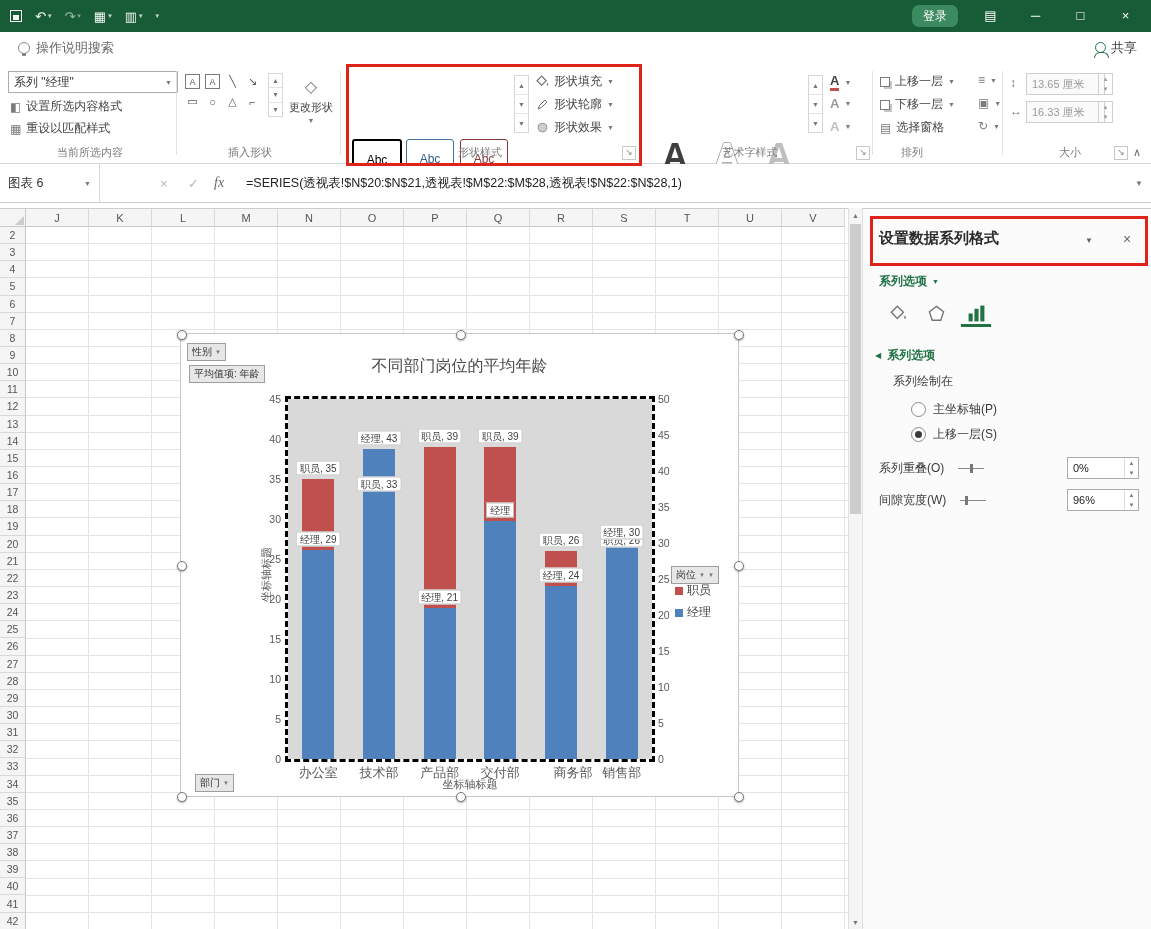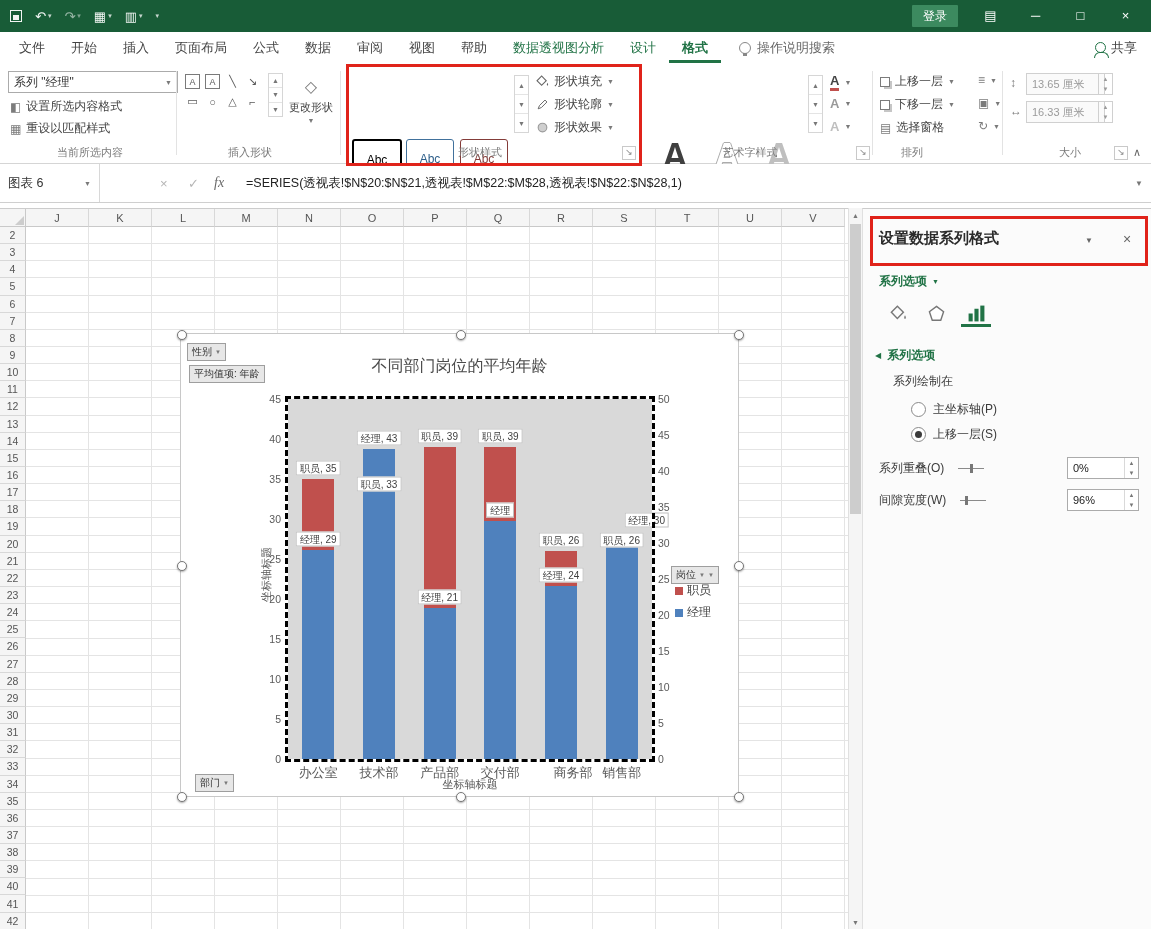--- a/index.html
+++ b/index.html
@@ -8,21 +8,21 @@
   .abs{position:absolute;}
 
   
   #titlebar{position:absolute;left:0;top:0;width:1151px;height:32px;background:#185C37;color:#fff;}
   .qat{position:absolute;left:10px;top:0;height:32px;display:flex;align-items:center;gap:13px;font-size:13px;}
   .qat .qi{display:flex;align-items:center;gap:2px;opacity:.95;}
   .qat .dim{opacity:.55;}
   .qat .dd{font-size:7px;opacity:.8;}
   #title-text{position:absolute;left:50%;top:0;transform:translateX(-50%);line-height:32px;font-size:13px;}
   #login-btn{position:absolute;left:912px;top:5px;width:46px;height:22px;background:#3C8A5F;color:#fff;
-             font-size:12px;text-align:center;line-height:22px;border-radius:1px;}
+             font-size:12px;text-align:center;line-height:22px;border-radius:7px;}
   .winbtn{position:absolute;top:0;width:45px;height:32px;text-align:center;line-height:32px;font-size:13px;color:#fff;}
   .savebox{width:10px;height:10px;border:1px solid #fff;position:relative;display:inline-block;}
   .savebox:after{content:"";position:absolute;left:2px;top:4px;width:6px;height:5px;background:#fff;}
 
   
   #tabrow{position:absolute;left:0;top:32px;width:1151px;height:31px;background:#fff;display:flex;align-items:stretch;}
   #tabs-container{display:flex;margin-left:6px;}
   .tab{padding:0 13px;line-height:31px;font-size:13px;color:#444;white-space:nowrap;}
   .tab.contextual{color:#217346;}
   .tab.active{color:#217346;font-weight:bold;box-shadow:inset 0 -3px 0 #217346;}
@@ -164,34 +164,20 @@
       </span>
   </div>
   <div id="login-btn">登录</div>
   <div class="winbtn" style="left:968px;">▤</div>
   <div class="winbtn" style="left:1013px;">─</div>
   <div class="winbtn" style="left:1058px;">□</div>
   <div class="winbtn" style="left:1103px;">×</div>
 </div>
 
 <div id="tabrow">
-  <div id="tabs-container">
-      <div class="tab">文件</div>
-      <div class="tab">开始</div>
-      <div class="tab">插入</div>
-      <div class="tab">页面布局</div>
-      <div class="tab">公式</div>
-      <div class="tab">数据</div>
-      <div class="tab">审阅</div>
-      <div class="tab">视图</div>
-      <div class="tab">帮助</div>
-      <div class="tab contextual">数据透视图分析</div>
-      <div class="tab contextual">设计</div>
-      <div class="tab active">格式</div>
-    </div>
   <div id="tellme">
     <span class="bulb"></span>
     <span>操作说明搜索</span>
   </div>
   <div id="share">
     <span class="person"></span>
     <span>共享</span>
   </div>
 </div>
 
@@ -508,21 +494,21 @@
     <div class="dlab" style="left: 137.333px; top: 205.2px;">经理, 29</div>
     <div class="bar" style="left: 182px; top: 115.4px; width: 32px; height: 309.6px; background: rgb(79, 129, 189); z-index: 3;"></div>
     <div class="dlab" style="left: 198px; top: 104.4px;">经理, 43</div>
     <div class="bar" style="left: 242.667px; top: 273.8px; width: 32px; height: 151.2px; background: rgb(79, 129, 189); z-index: 3;"></div>
     <div class="dlab" style="left: 258.667px; top: 262.8px;">经理, 21</div>
     <div class="bar" style="left: 303.333px; top: 187.4px; width: 32px; height: 237.6px; background: rgb(79, 129, 189); z-index: 3;"></div>
     <div class="dlab" style="left: 319.333px; top: 176.4px;">经理</div>
     <div class="bar" style="left: 364px; top: 252.2px; width: 32px; height: 172.8px; background: rgb(79, 129, 189); z-index: 3;"></div>
     <div class="dlab" style="left: 380px; top: 241.2px;">经理, 24</div>
     <div class="bar" style="left: 424.667px; top: 209px; width: 32px; height: 216px; background: rgb(79, 129, 189); z-index: 3;"></div>
-    <div class="dlab" style="left: 440.667px; top: 186px; margin-left: 25px;">经理, 30</div>
+    <div class="dlab" style="left: 440.667px; top: 198px;">经理, 30</div>
     <div class="xlab" style="left: 137.333px; top: 439px;">办公室</div>
     <div class="xlab" style="left: 198px; top: 439px;">技术部</div>
     <div class="xlab" style="left: 258.667px; top: 439px;">产品部</div>
     <div class="xlab" style="left: 319.333px; top: 439px;">交付部</div>
     <div class="xlab" style="left: 380px; top: 439px; margin-left: 12px;">商务部</div>
     <div class="xlab" style="left: 440.667px; top: 439px;">销售部</div>
     <div class="hdl" style="left: -4px; top: -4px;"></div>
     <div class="hdl" style="left: 274.5px; top: -4px;"></div>
     <div class="hdl" style="left: 553px; top: -4px;"></div>
     <div class="hdl" style="left: -4px; top: 227px;"></div>

